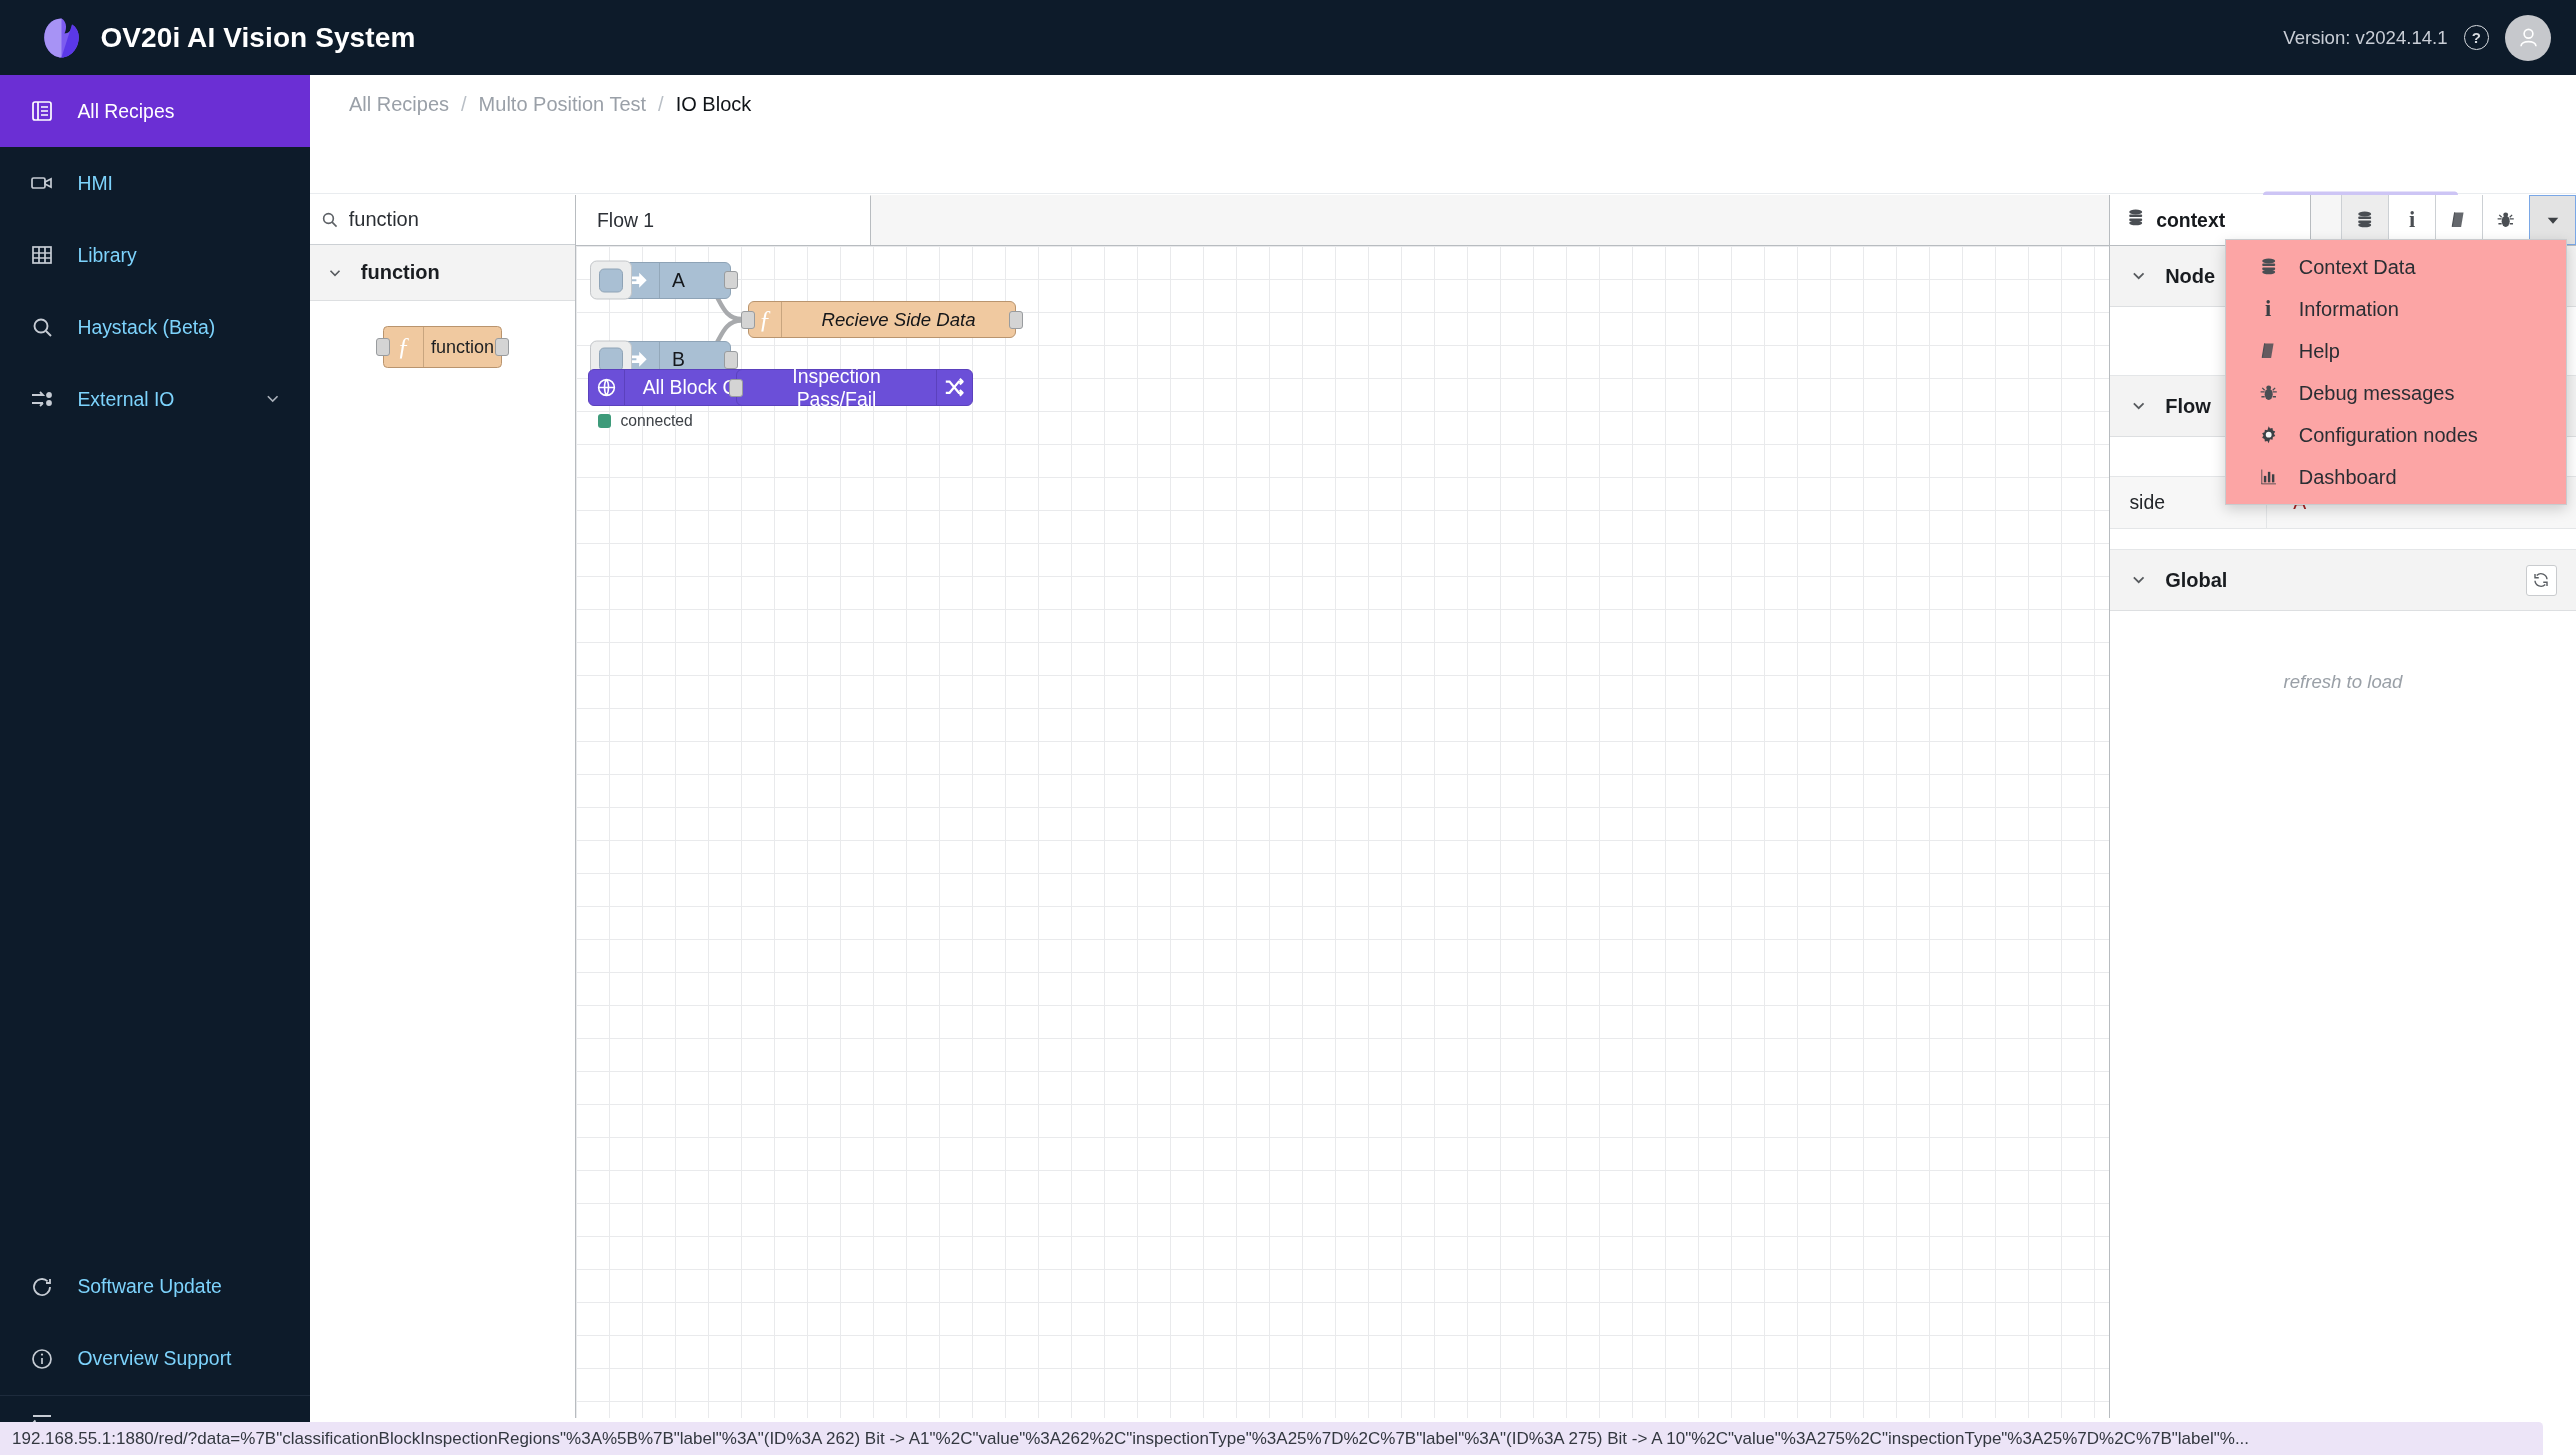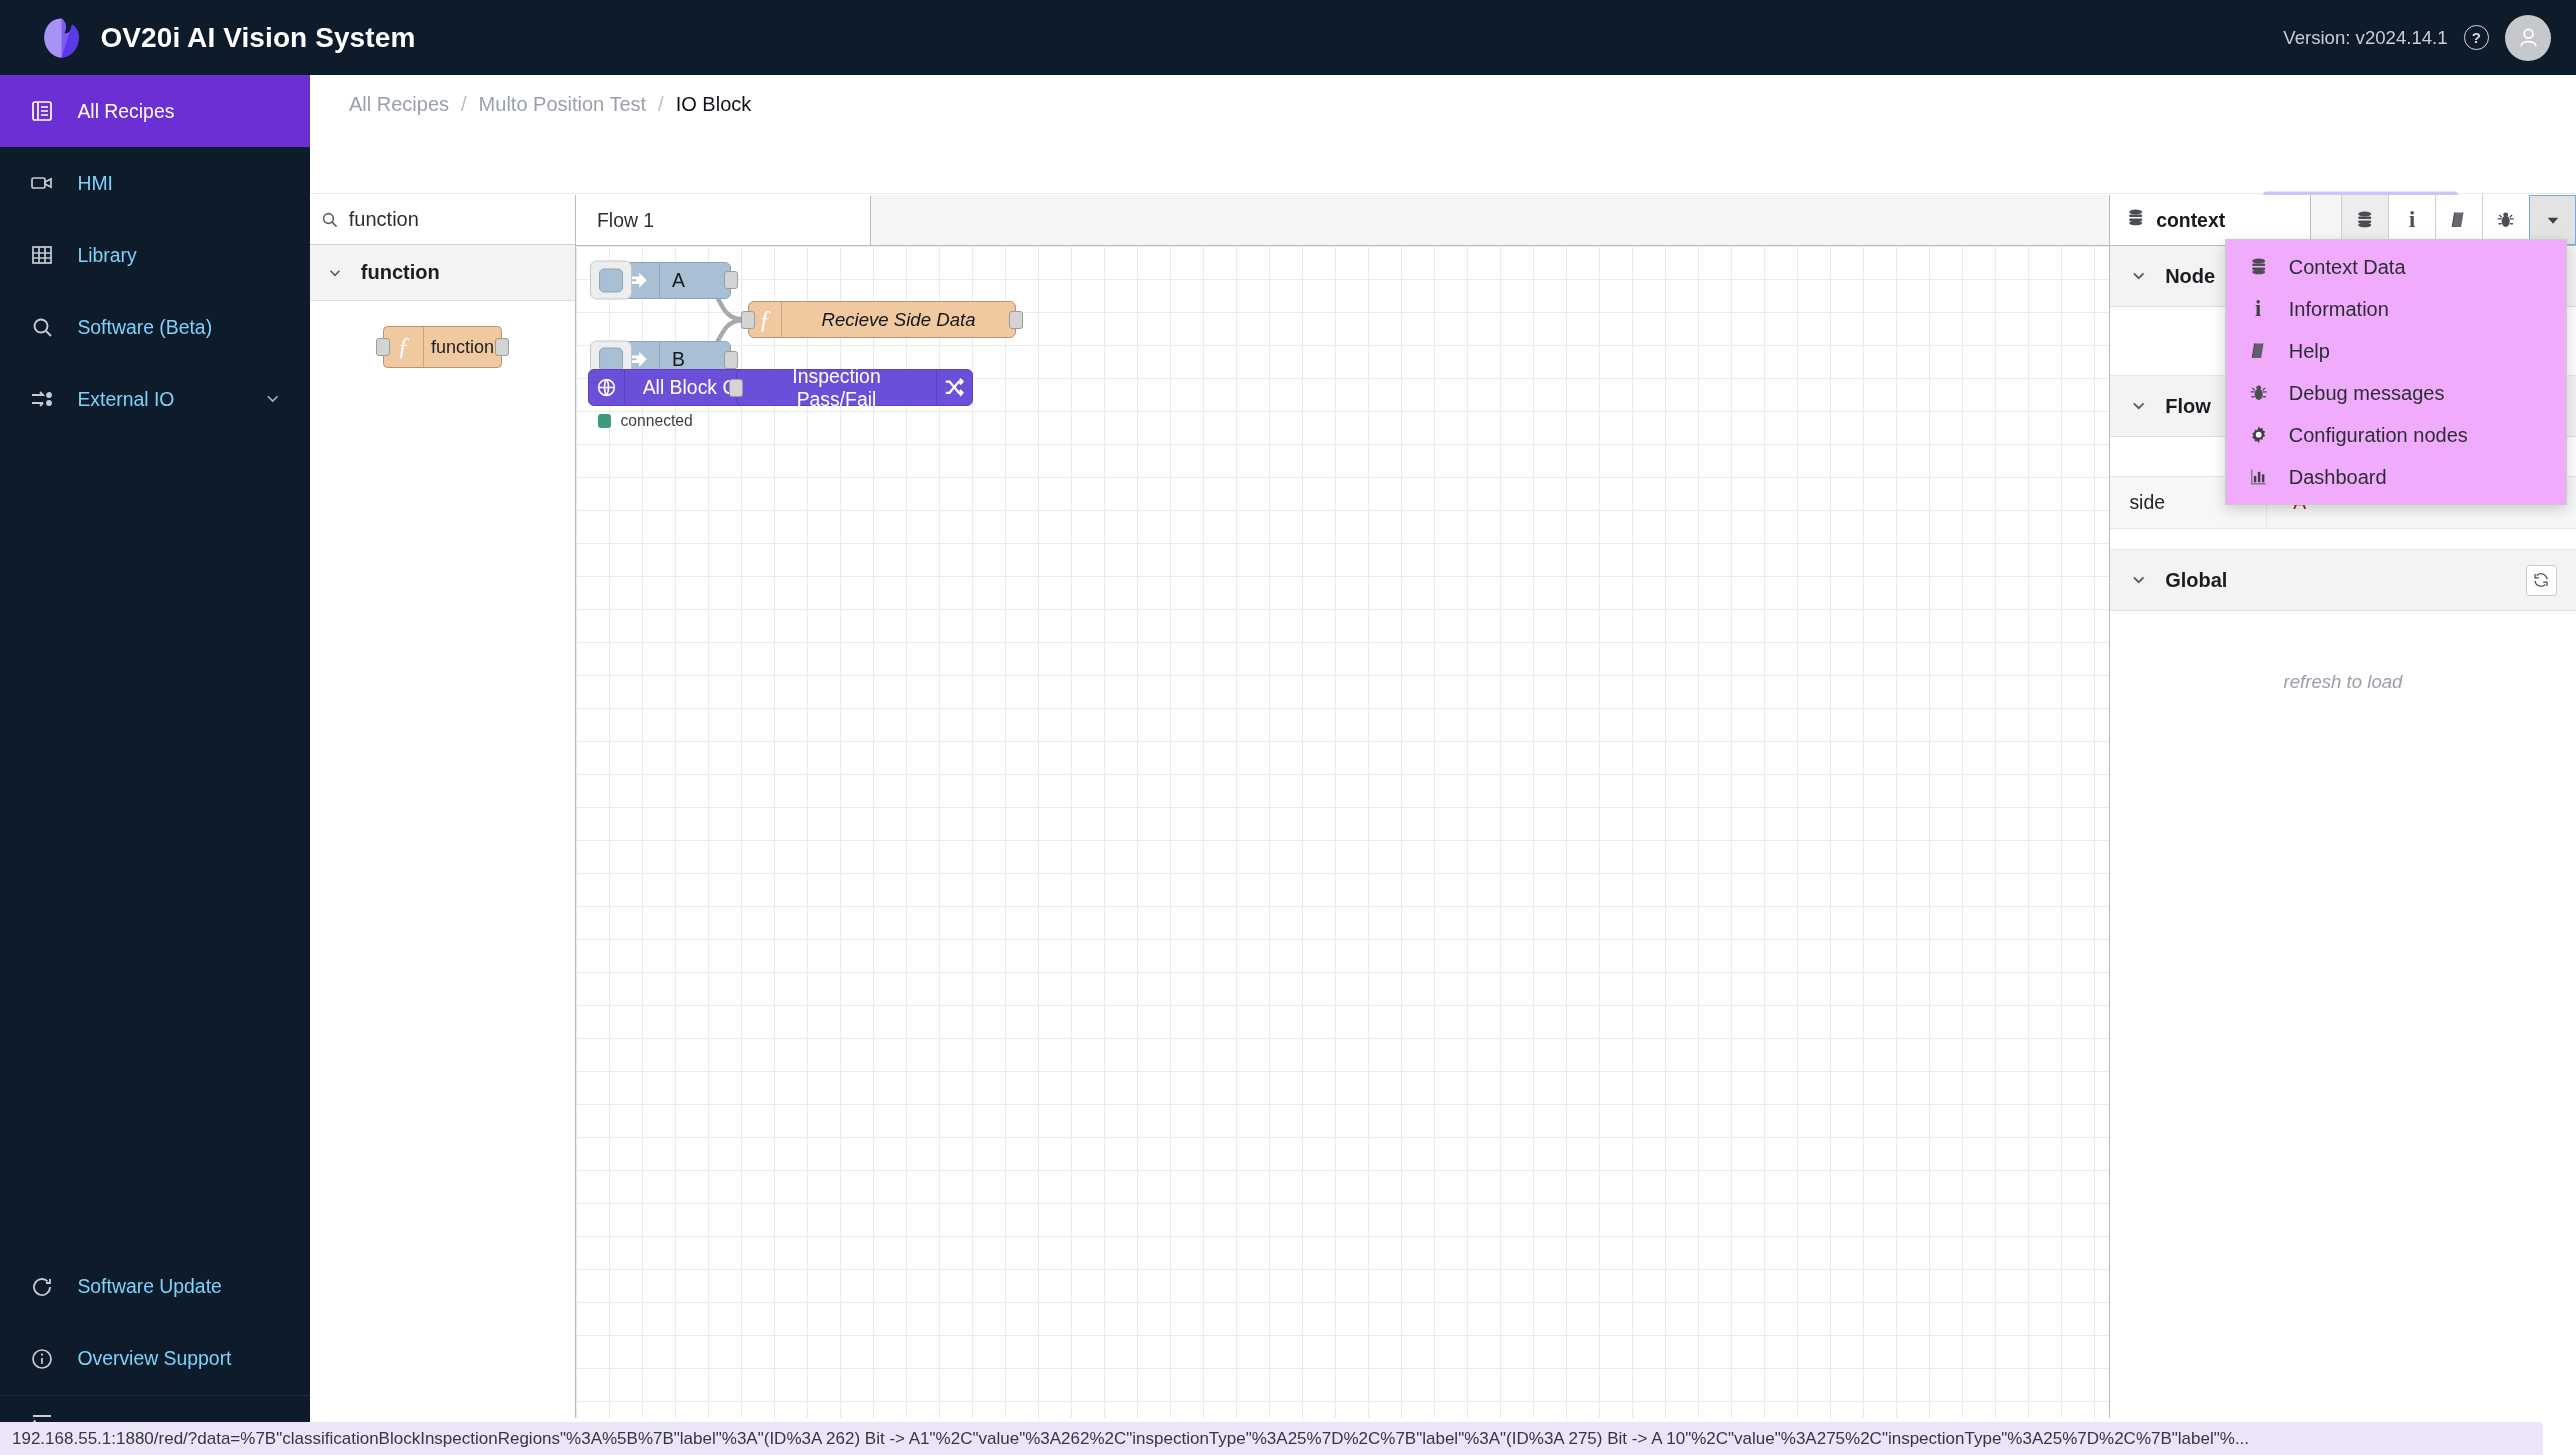--- a/index.html
+++ b/index.html
@@ -226,22 +226,22 @@
     background: #f7f7f7;
   }
   .rp-kv .k { width: 157px; display: flex; align-items: center; padding-left: 19.4px; font-size: 19.4px; color: #23262a; border-right: 0.7px solid #e4e6e8; }
   .rp-kv .v { flex: 1; display: flex; align-items: center; padding-left: 19.4px; font-size: 19.4px; color: #a52121; }
   .rp-blank { height: 21px; background: #fff; border-bottom: 0.7px solid #e4e6e8; }
   .rp-refreshmsg { text-align: center; font-size: 18.6px; color: #9aa0a7; font-style: italic; padding-top: 60px; }
 
   
   .menu {
     position: absolute; left: 2225px; top: 239px; width: 342px;
-    background: #f0abfc; border: 0.7px solid #c9cbce;
-    box-shadow: 0 4.5px 13.4px rgba(0,0,0,.18); z-index: 50; padding: 6px 0;
+    background: #fca5a5; border: 0.7px solid #c9cbce;
+    box-shadow: 0 4.5px 13.4px rgba(0,0,0,.18); z-index: 50; padding: 6px 10px;
   }
   .menu-item {
     display: flex; align-items: center; gap: 19.4px; height: 42px;
     padding: 0 21px; font-size: 20px; color: #2a2e33; cursor: pointer;
   }
   .menu-ico { width: 22.4px; height: 22.4px; display: flex; align-items: center; justify-content: center; flex:0 0 22.4px; color:#4a4e53; }
 
   
   .statusurl {
     position: absolute; left: 0; bottom: 0; width: 2543px; height: 34px;
@@ -313,21 +313,21 @@
       <span class="side-label">Library</span>
     </div>
 
     <div class="side-item">
       <span class="side-ico">
         <svg viewBox="0 0 24 24" fill="none" stroke="#c6ccd4" stroke-width="1.9">
           <circle cx="11" cy="11" r="6.5"></circle>
             <path d="M16 16l5 5"></path>
         </svg>
       </span>
-      <span class="side-label">Software (Beta)</span>
+      <span class="side-label">Haystack (Beta)</span>
     </div>
 
     <div class="side-item">
       <span class="side-ico">
         <svg viewBox="0 0 24 24" fill="none" stroke="#c6ccd4" stroke-width="1.8">
           <path d="M2 8h11l-3-3M2 16h11M13 16l-3 3"></path>
             <circle cx="19" cy="8" r="2" fill="#c6ccd4"></circle>
             <circle cx="19" cy="16" r="2" fill="#c6ccd4"></circle>
         </svg>
       </span>

